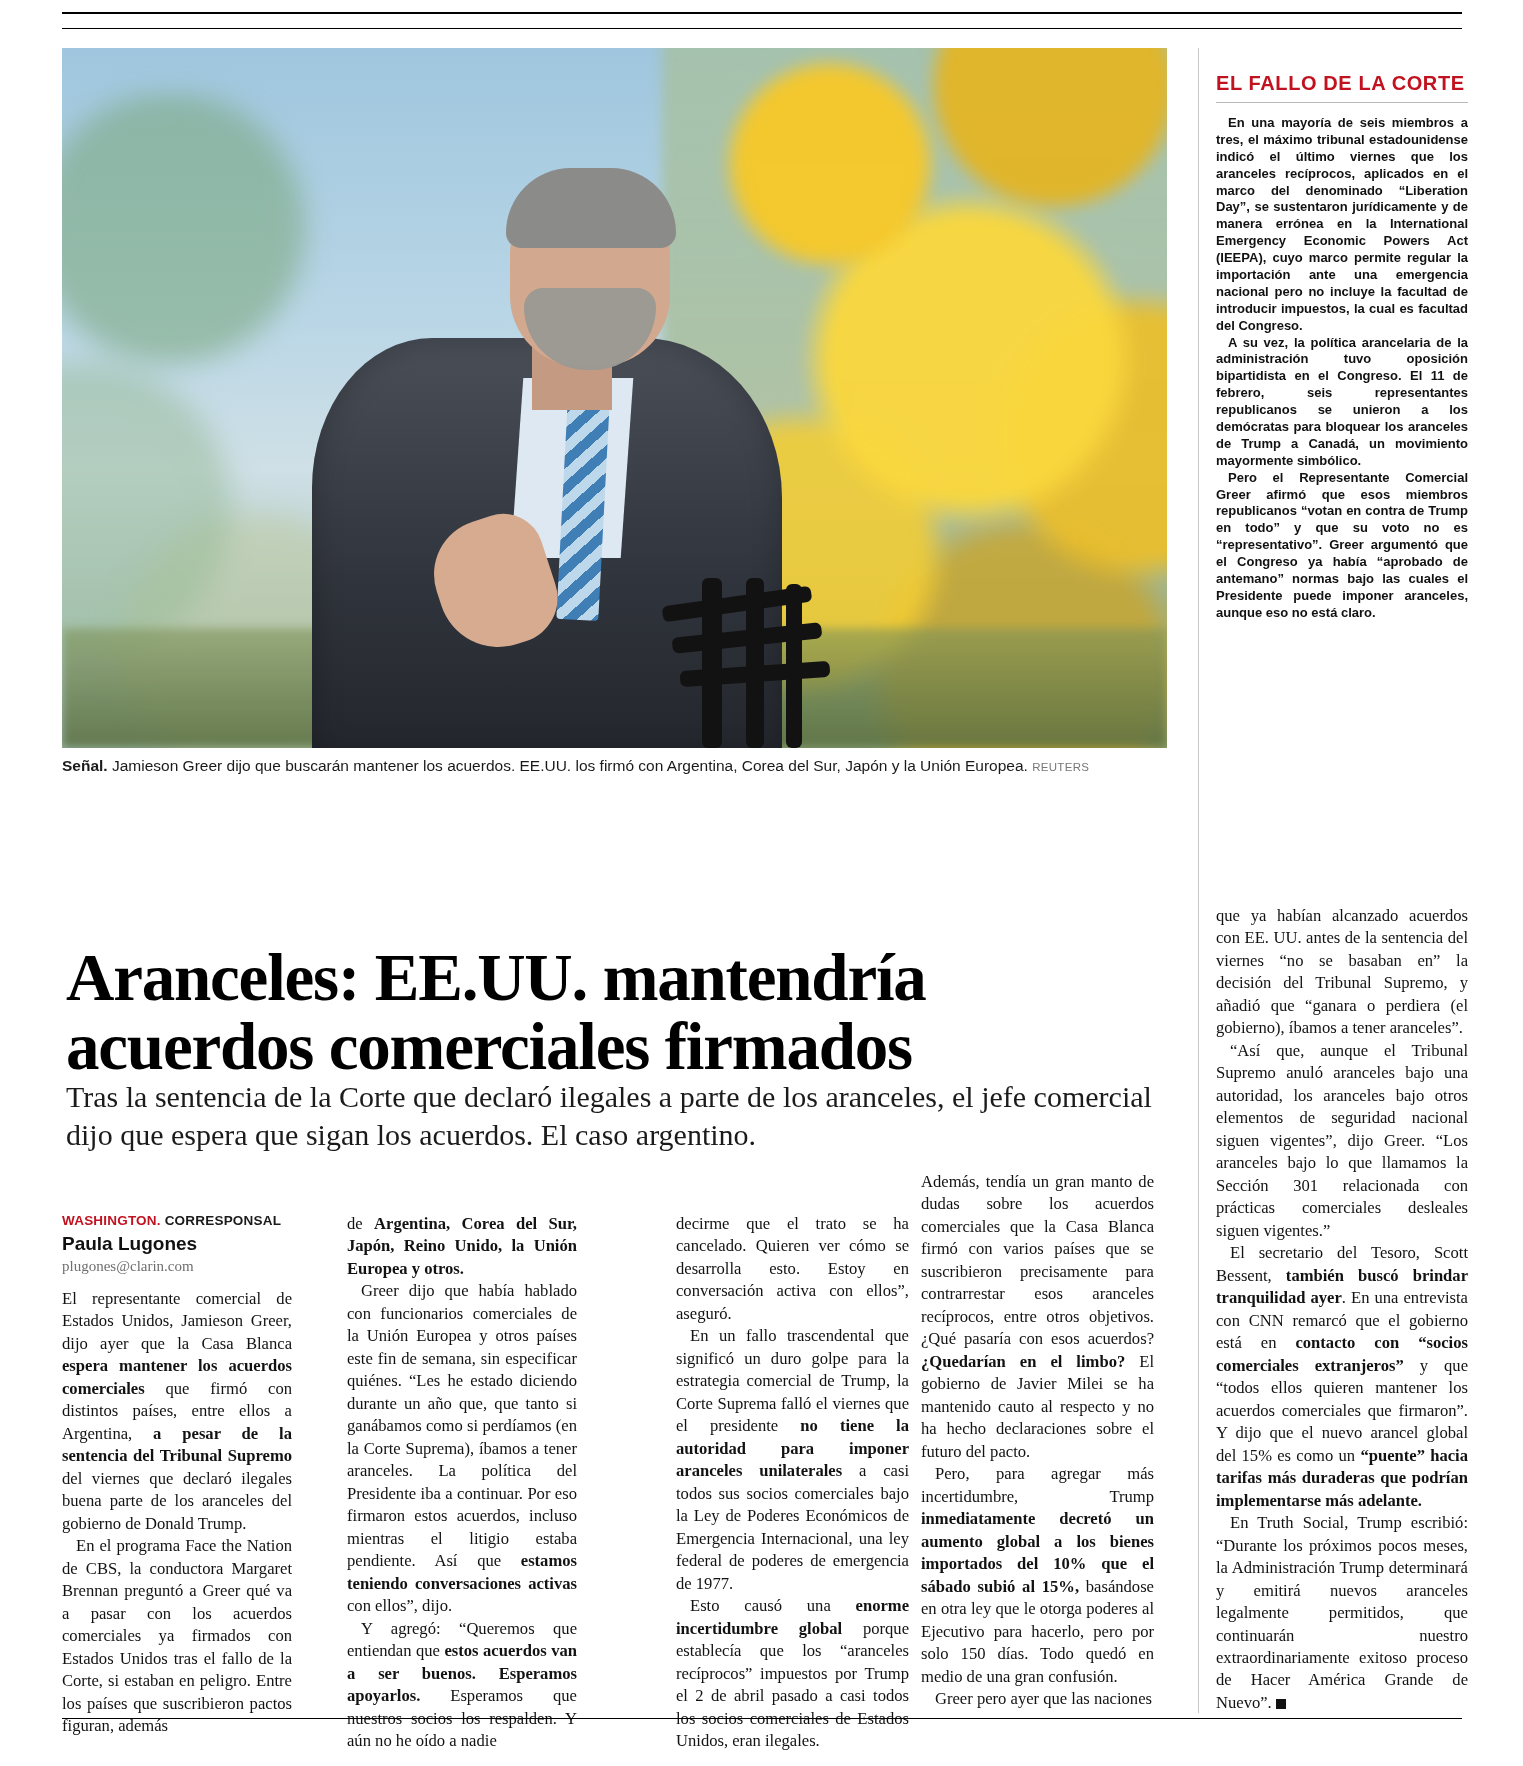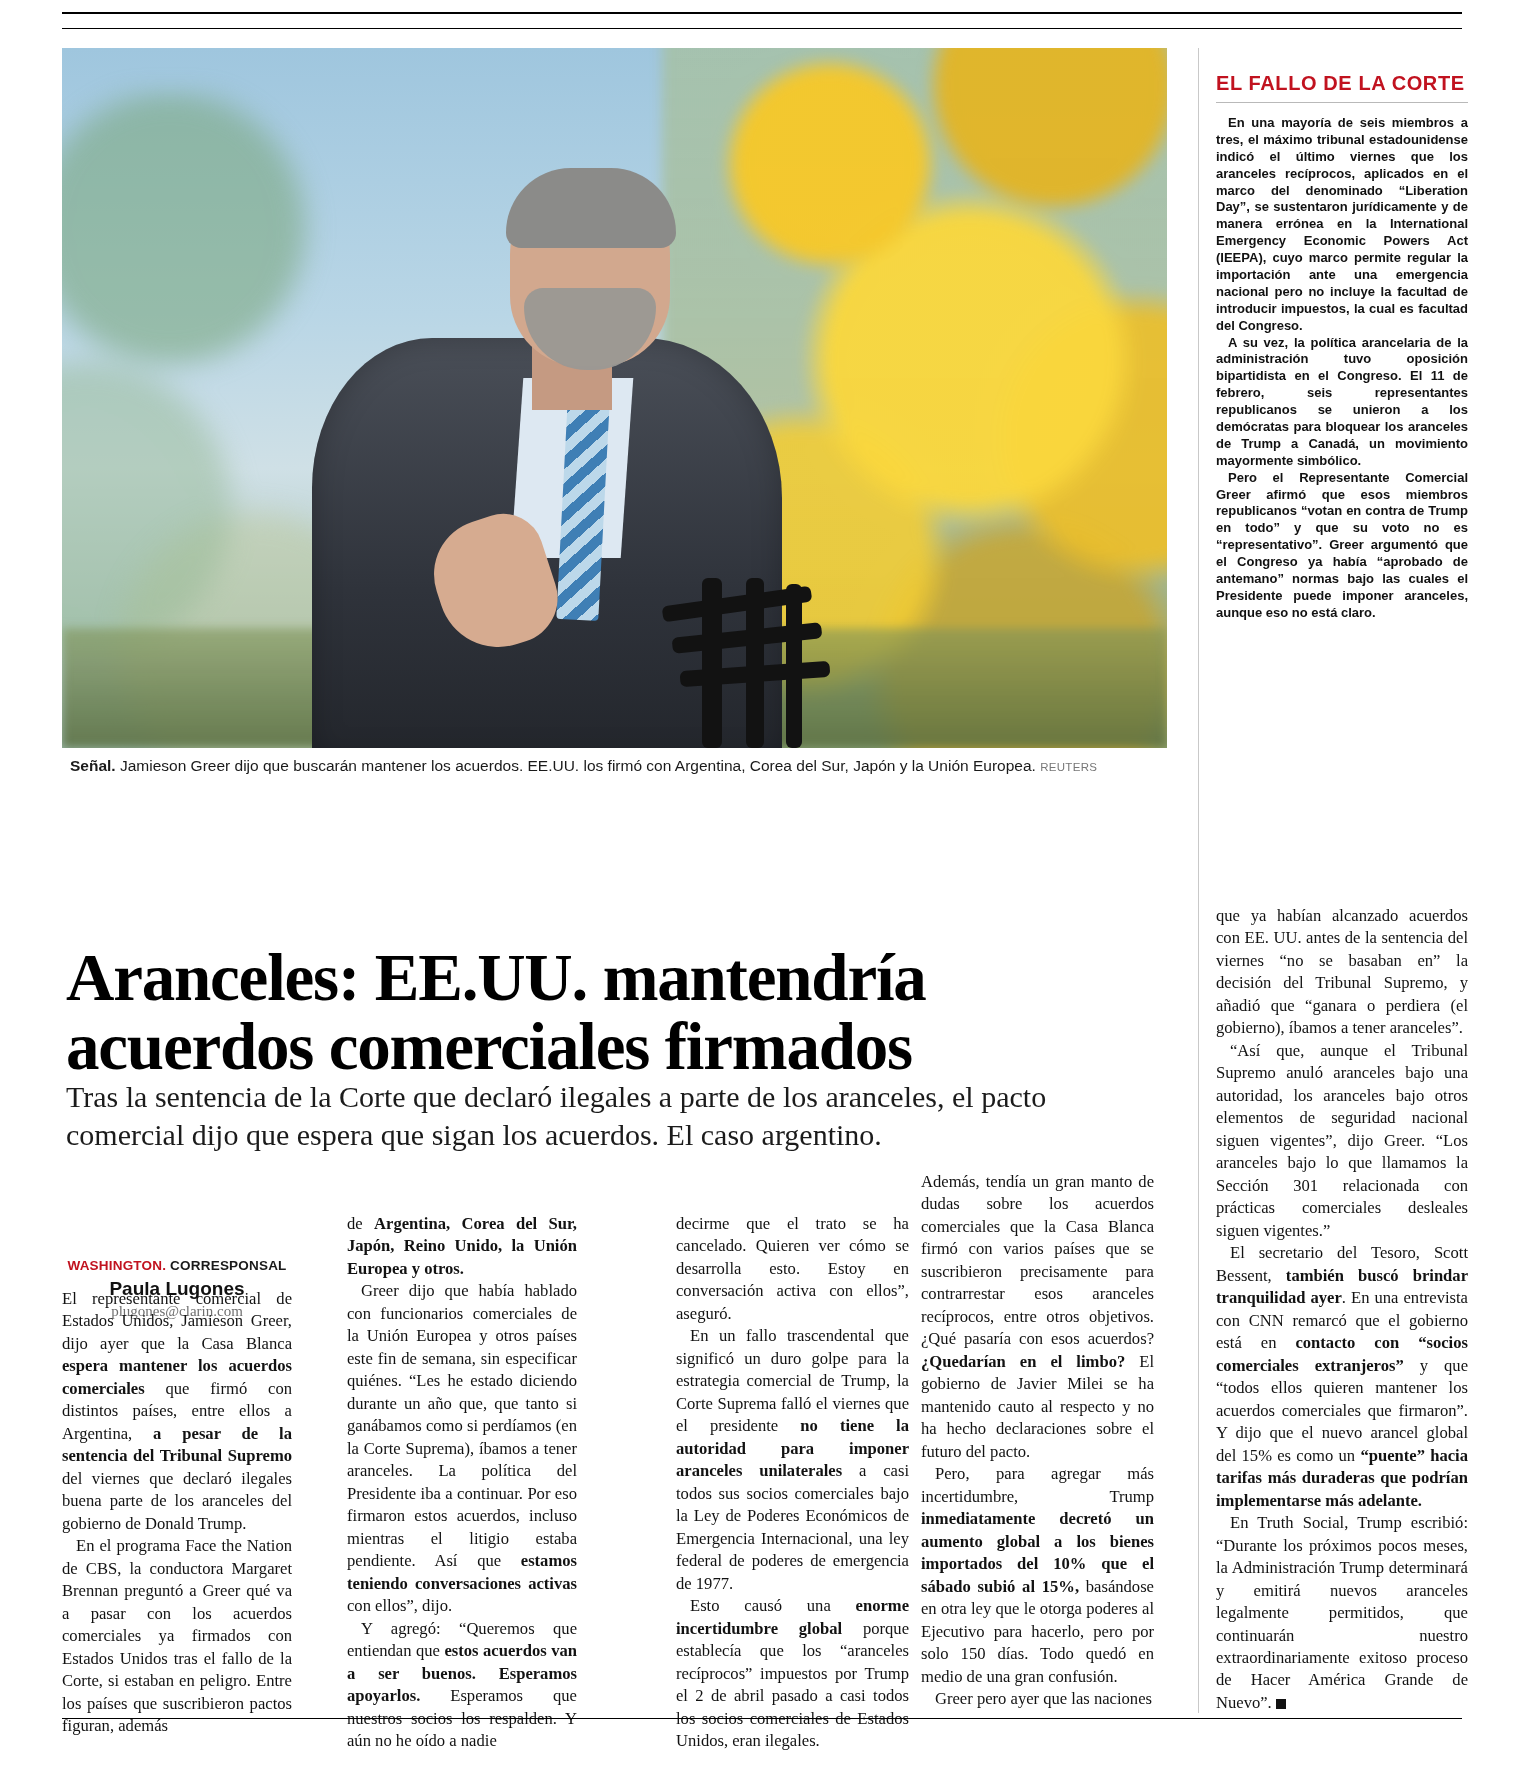--- a/index.html
+++ b/index.html
@@ -158,21 +158,21 @@
   
   .caption {
     position: absolute;
     left: 62px; top: 756px;
     width: 1105px;
     font-family: "Liberation Sans", sans-serif;
     font-size: 15.5px;
     line-height: 1.25;
     color: #1a1a1a;
   }
-  .caption b { font-weight: 700; margin-left: 8px; }
+  .caption b { font-weight: 700; }
   .credit {
     font-size: 11.5px;
     color: #777;
     letter-spacing: 0.3px;
   }
 
   
   .headline {
     position: absolute;
     left: 66px; top: 898px;
@@ -190,24 +190,23 @@
     width: 1090px;
     font-family: "Liberation Serif", serif;
     font-size: 30px;
     line-height: 1.28;
     color: #1b1b1b;
   }
 
   
   .byline {
     position: absolute;
-    left: 62px; top: 1258px;
+    left: 62px; top: 1213px;
     width: 230px;
     font-family: "Liberation Sans", sans-serif;
-    text-align: center;
   }
   .byline .place {
     font-size: 13.5px;
     font-weight: 700;
     color: #c1121f;
     letter-spacing: 0.2px;
   }
   .byline .place span.role { color: #1a1a1a; font-weight: 700; }
   .byline .author {
     font-size: 19px;
@@ -326,21 +325,21 @@
       <div class="mic-bar" style="left:84px; top:0px; width:18px; height:170px;"></div>
       <div class="mic-bar" style="left:124px; top:6px; width:16px; height:164px;"></div>
     </div>
   </div>
 
   <div class="caption">
     <b>Señal.</b><span> Jamieson Greer dijo que buscarán mantener los acuerdos. EE.UU. los firmó con Argentina, Corea del Sur, Japón y la Unión Europea.</span> <span class="credit">REUTERS</span>
   </div>
 
   <h1 class="headline">Aranceles: EE.UU. mantendría acuerdos comerciales firmados</h1>
-  <div class="subhead">Tras la sentencia de la Corte que declaró ilegales a parte de los aranceles, el pacto comercial dijo que espera que sigan los acuerdos. El caso argentino.</div>
+  <div class="subhead">Tras la sentencia de la Corte que declaró ilegales a parte de los aranceles, el jefe comercial dijo que espera que sigan los acuerdos. El caso argentino.</div>
 
   <div class="byline">
     <div class="place"><span>WASHINGTON.</span><span class="role"> CORRESPONSAL</span></div>
     <div class="author">Paula Lugones</div>
     <div class="email">plugones@clarin.com</div>
   </div>
 
   <div class="col" id="col1">
       <p>El representante comercial de Estados Unidos, Jamieson Greer, dijo ayer que la Casa Blanca <b>espera mantener los acuerdos comerciales</b> que firmó con distintos países, entre ellos a Argentina, <b>a pesar de la sentencia del Tribunal Supremo</b> del viernes que declaró ilegales buena parte de los aranceles del gobierno de Donald Trump.</p>
       <p>En el programa Face the Nation de CBS, la conductora Margaret Brennan preguntó a Greer qué va a pasar con los acuerdos comerciales ya firmados con Estados Unidos tras el fallo de la Corte, si estaban en peligro. Entre los países que suscribieron pactos figuran, además</p>

